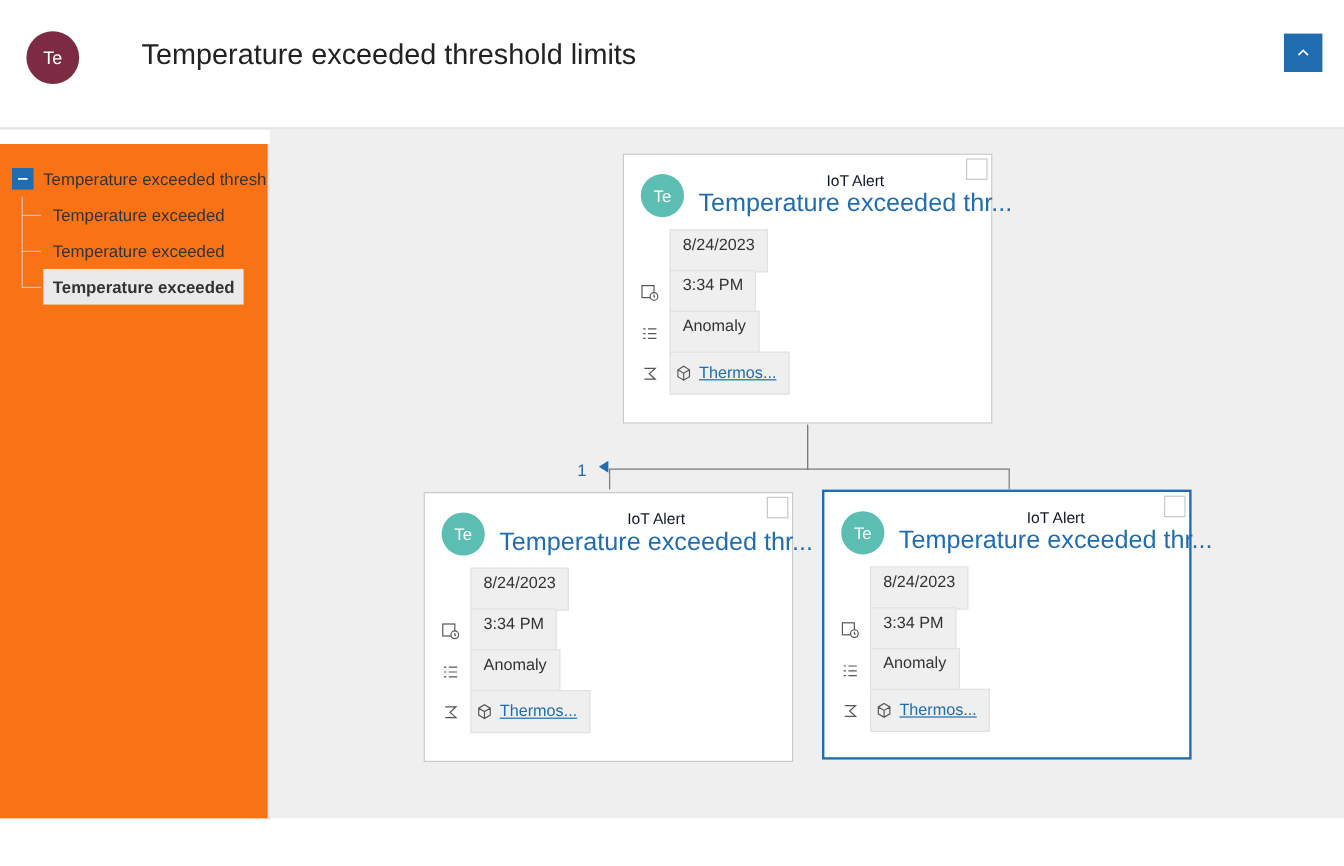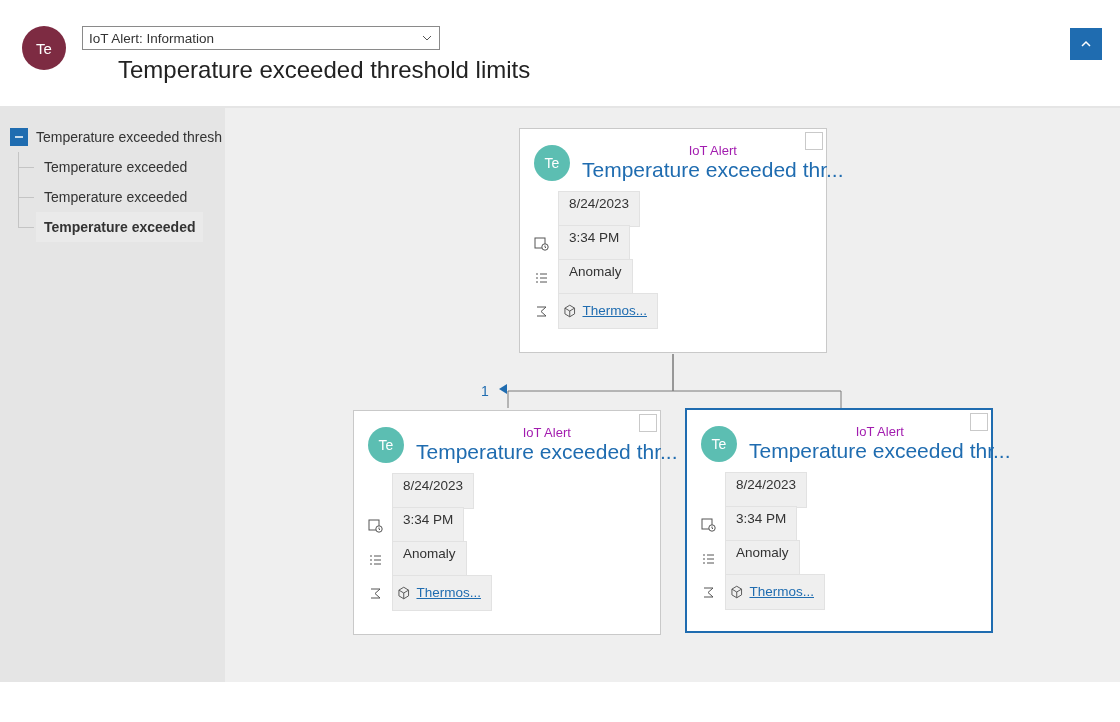--- a/index.html
+++ b/index.html
@@ -14,41 +14,41 @@
   
   .hdr { display:flex; align-items:flex-start; padding:26px 18px 22px 22px; }
   .avatar-lg { width:44px; height:44px; border-radius:50%; background:#7d2b42; color:#fff; display:flex; align-items:center; justify-content:center; font-size:15px; margin-right:16px; flex:none; }
   .hdr-main { flex:1; }
   .formsel { width:358px; height:24px; border:1px solid #8a8a8a; background:#fff; display:flex; align-items:center; padding:0 6px; font-size:13.5px; cursor:pointer; justify-content:space-between; }
   .hdr-title { font-size:24px; color:#222; margin-top:6px; font-weight:400;margin-left:36px; }
   .collapse-btn { width:32px; height:32px; background:#1f6cb0; display:flex; align-items:center; justify-content:center; cursor:pointer; margin-top:2px; }
 
   
   .body { display:flex; height:calc(722px - 40px - 106px); border-top:2px solid #e5e5e5; }
-  .tree { width:225px; border-right:2px solid #e5e5e5; background:#e5e5e5; padding-top:14px; font-size:14px; color:#333; }
+  .tree { width:225px; border-right:2px solid #e5e5e5; background:#f97316; padding-top:14px; font-size:14px; color:#333;margin-top:12px; }
   .tree-row { display:flex; align-items:center; height:30px; white-space:nowrap; overflow:hidden; }
   .tree-toggle { width:18px; height:18px; background:#1f6cb0; margin:0 8px 0 10px; display:flex; align-items:center; justify-content:center; flex:none; cursor:pointer; }
   .tree-child { padding-left:36px; position:relative; }
   .tree-child .connector { position:absolute; left:18px; top:0; bottom:0; width:20px; }
   .tree-child .connector::before { content:""; position:absolute; left:0; top:-7px; bottom:50%; width:1px; background:#c4c4c4; }
   .tree-child .connector::after { content:""; position:absolute; left:0; top:50%; width:16px; height:1px; background:#c4c4c4; }
   .tree-child:not(.last) .connector::before { bottom:-50%; }
   .tree-label { padding:0 8px; line-height:30px; overflow:hidden; text-overflow:clip; }
   .tree-label.sel { font-weight:600; background:#eaeaea; }
 
   .canvas { flex:1; background:#efefef; position:relative; overflow:hidden; }
 
   
   .card { position:absolute; width:308px; height:225px; background:#fff; border:1px solid #c9c9c9; }
   .card.sel { border:2px solid #1f6cb0; }
   .card .check { position:absolute; top:3px; right:3px; width:18px; height:18px; border:1px solid #c9c9c9; background:#fff; cursor:pointer; }
   .card-top { display:flex; align-items:center; gap:12px; padding:14px 14px 6px 14px; }
   .avatar-sm { width:36px; height:36px; border-radius:50%; background:#5cbeb2; color:#fff; display:flex; align-items:center; justify-content:center; font-size:14px; flex:none; }
   .card-title { flex:1; text-align:center; }
-  .card-type { font-size:13px; color:#a21caf; }
+  .card-type { font-size:13px; color:#0f172a; }
   .card-link { font-size:21px; color:#1f6cb0; cursor:pointer; white-space:nowrap; overflow:hidden; text-overflow:ellipsis; }
   .card-rows { padding:4px 12px 8px 12px; }
   .card-row { display:flex; align-items:center; gap:8px; height:34px; }
   .card-row .ic { width:18px; flex:none; color:#555; display:flex; align-items:center; justify-content:center; }
   .field { background:#efefef; border:1px solid #e2e2e2; height:36px; line-height:24px; padding:0 10px; font-size:13.5px; color:#333; max-width:100px; overflow:hidden; text-overflow:ellipsis; white-space:nowrap; }
   .field.link { color:#1f6cb0; text-decoration:underline; cursor:pointer; }
   .field.withicon { display:flex; align-items:center; gap:6px; padding-left:4px; }
 
   
   .wires { position:absolute; left:0; top:0; }
@@ -61,26 +61,20 @@
 <body>
 
 <div class="app">
 
 
   <div class="hdr" style="height:106px">
     <div class="avatar-lg">
         <span>Te</span>
       </div>
     <div class="hdr-main">
-      <div class="formsel">
-        <span>IoT Alert: Information</span>
-        <svg width="12" height="12" viewBox="0 0 12 12">
-            <path d="M2 4l4 4 4-4" stroke="#555" stroke-width="1" fill="none"></path>
-          </svg>
-      </div>
       <div class="hdr-title">Temperature exceeded threshold limits</div>
     </div>
     <div class="collapse-btn">
       <svg width="14" height="14" viewBox="0 0 14 14">
           <path d="M3 9l4-4 4 4" stroke="#fff" stroke-width="1.5" fill="none"></path>
         </svg>
     </div>
   </div>
 
   <div class="body">

